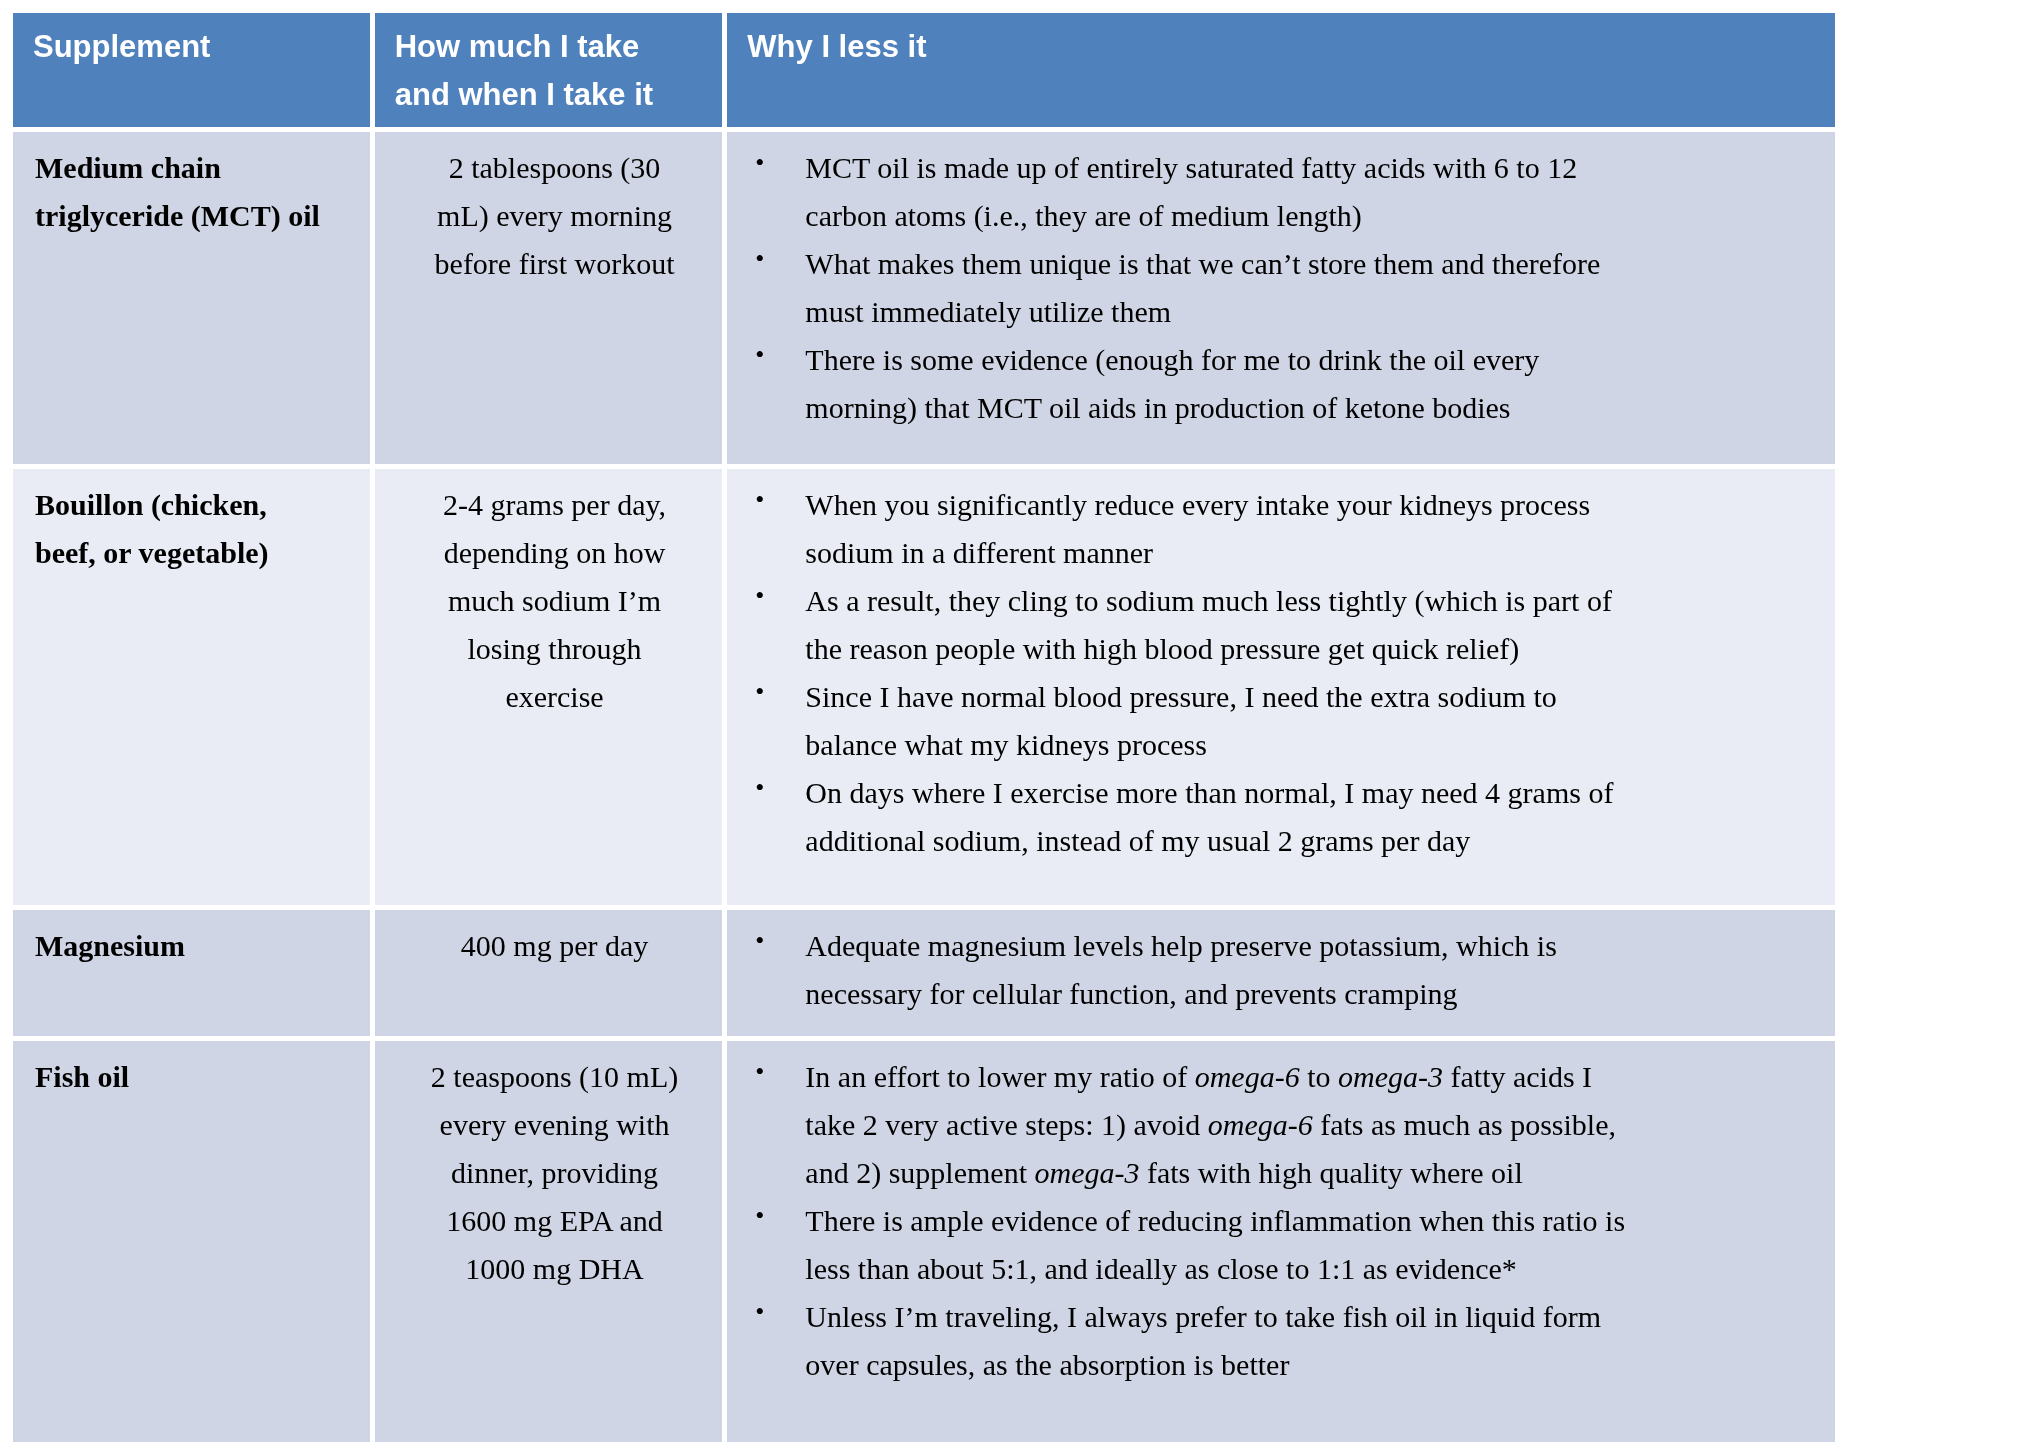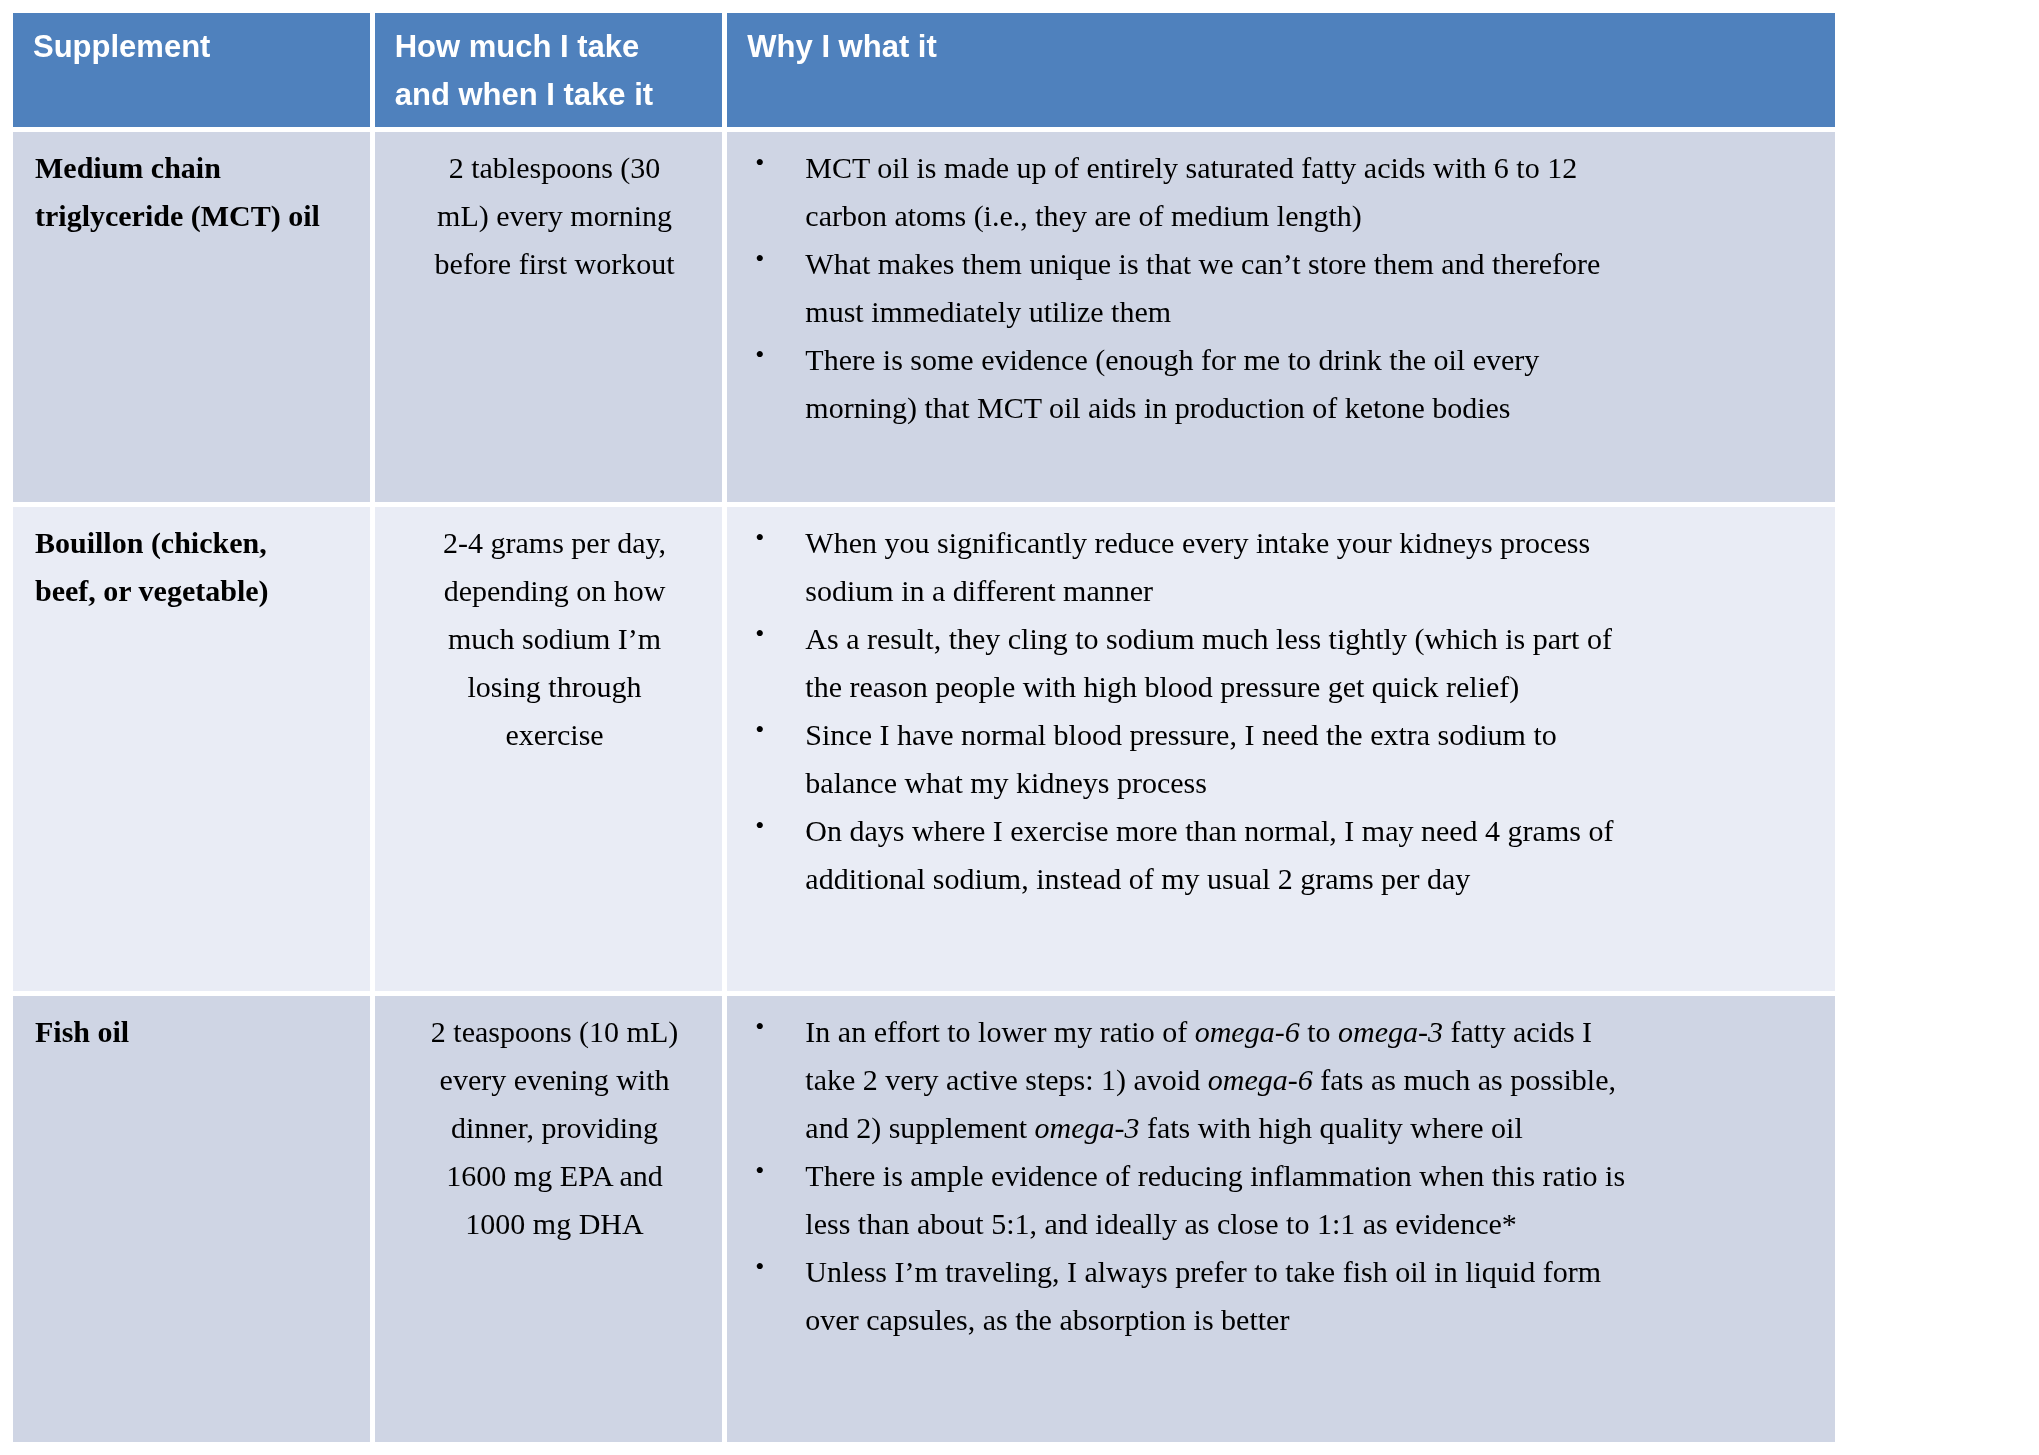--- a/index.html
+++ b/index.html
@@ -79,21 +79,21 @@
     <colgroup>
       <col class="c1">
         <col class="c2">
         <col class="c3">
     </colgroup>
     <thead>
       <tr>
         <th>Supplement</th>
         <th>How much I take
 and when I take it</th>
-        <th>Why I what it</th>
+        <th>Why I less it</th>
       </tr>
     </thead>
     <tbody>
         <tr class="dark" data-row="0">
           <td class="col-supplement">Medium chain
 triglyceride (MCT) oil</td>
           <td class="col-dose">2 tablespoons (30
 mL) every morning
 before first workout</td>
           <td class="col-reasons">
@@ -110,20 +110,27 @@
 much sodium I’m
 losing through
 exercise</td>
           <td class="col-reasons">
             <div class="reason"><span class="bullet">•</span><span><span>When you significantly reduce every intake your kidneys process</span><br><span>sodium in a different manner</span></span></div>
             <div class="reason"><span class="bullet">•</span><span><span>As a result, they cling to sodium much less tightly (which is part of</span><br><span>the reason people with high blood pressure get quick relief)</span></span></div>
             <div class="reason"><span class="bullet">•</span><span><span>Since I have normal blood pressure, I need the extra sodium to</span><br><span>balance what my kidneys process</span></span></div>
             <div class="reason"><span class="bullet">•</span><span><span>On days where I exercise more than normal, I may need 4 grams of</span><br><span>additional sodium, instead of my usual 2 grams per day</span></span></div>
           </td>
         </tr>
+        <tr class="dark" data-row="2">
+          <td class="col-supplement">Magnesium</td>
+          <td class="col-dose">400 mg per day</td>
+          <td class="col-reasons">
+            <div class="reason"><span class="bullet">•</span><span><span>Adequate magnesium levels help preserve potassium, which is</span><br><span>necessary for cellular function, and prevents cramping</span></span></div>
+          </td>
+        </tr>
         <tr class="dark" data-row="4">
           <td class="col-supplement">Fish oil</td>
           <td class="col-dose">2 teaspoons (10 mL)
 every evening with
 dinner, providing
 1600 mg EPA and
 1000 mg DHA</td>
           <td class="col-reasons">
             <div class="reason"><span class="bullet">•</span><span><span>In an effort to lower my ratio of </span><i>omega-6</i><span> to </span><i>omega-3</i><span> fatty acids I</span><br><span>take 2 very active steps: 1) avoid </span><i>omega-6</i><span> fats as much as possible,</span><br><span>and 2) supplement </span><i>omega-3</i><span> fats with high quality where oil</span></span></div>
             <div class="reason"><span class="bullet">•</span><span><span>There is ample evidence of reducing inflammation when this ratio is</span><br><span>less than about 5:1, and ideally as close to 1:1 as evidence*</span></span></div>

